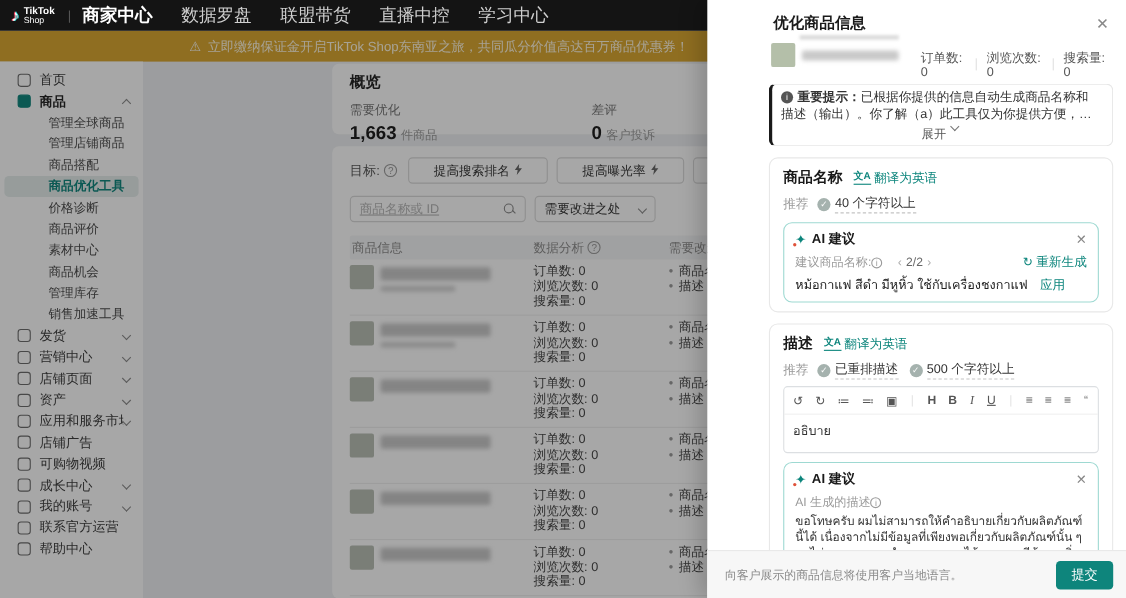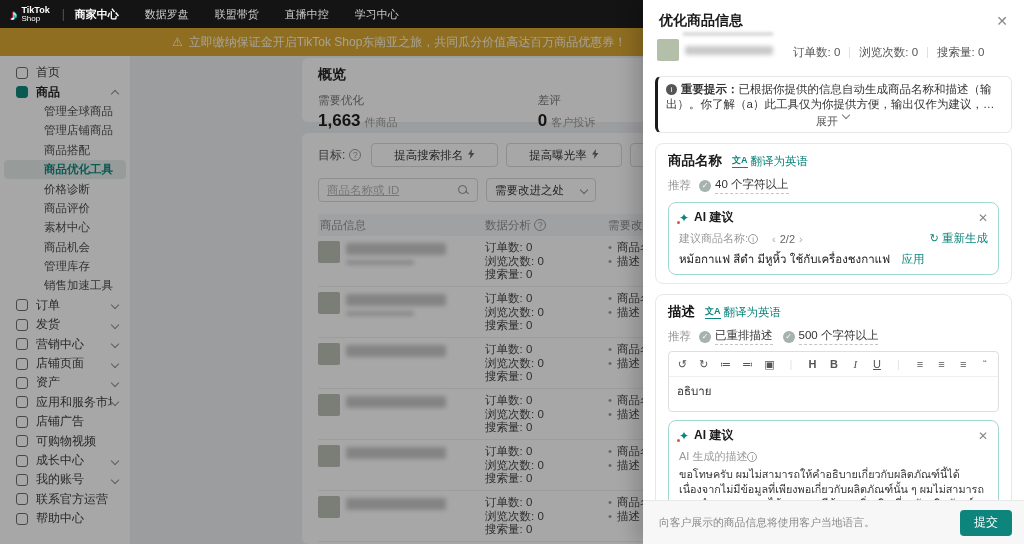--- a/index.html
+++ b/index.html
@@ -7,21 +7,21 @@
   body { font-family:"Liberation Sans","DejaVu Sans",sans-serif; background:#eef0f2; position:relative; font-size:12px; color:#333; }
 
   
   .topbar { position:absolute; left:0; top:0; width:1024px; height:28px; background:#141414; display:flex; align-items:center; z-index:10; }
   .logo { display:flex; align-items:center; margin-left:10px; }
   .note { color:#fff; font-size:15px; font-weight:700; text-shadow:1px 0 0 #25f4ee,-1px 0 0 #fe2c55; margin-right:4px; }
   .brandtxt { color:#fff; line-height:1; }
   .brandtxt .b1 { font-size:9px; font-weight:700; }
   .brandtxt .b2 { font-size:8px; }
   .nav-sep { color:#555; margin:0 10px 0 12px; font-size:12px; }
-  .nav-item { color:#cfcfcf; font-size:11px; margin-right:26px; cursor:pointer; }
+  .nav-item { color:#cfcfcf; font-size:16px; margin-right:26px; cursor:pointer; }
   .nav-item.active { color:#fff; font-weight:700; }
 
   
   .banner { position:absolute; left:0; top:28px; width:1024px; height:28px; background:#d9a62e; display:flex; align-items:center; color:#fff7e2; font-size:12px; }
   .banner .w-icon { margin-left:172px; margin-right:6px; font-size:12px; color:#fff; }
 
   
   .sidebar { position:absolute; left:0; top:56px; width:130px; height:488px; background:#ffffff; padding-top:7px; overflow:hidden; }
   .side-item { height:19.4px; display:flex; align-items:center; padding:0 8px 0 12px; font-size:12px; color:#3a3a3a; cursor:pointer; border-radius:4px; margin:0 4px; }
   .side-item .s-icon { width:12px; height:12px; border:1.3px solid #6b6b6b; border-radius:3px; margin-right:8px; flex:0 0 auto; }
@@ -69,21 +69,21 @@
   .trow .nbar { width:100px; height:12px; margin-top:2px; }
   .trow .nsub { width:68px; height:5px; margin-top:5px; background:#d2d2d2; }
   .trow .stats { width:123px; font-size:11.5px; color:#444; line-height:13.5px; }
   .trow .issues { flex:1; font-size:11.5px; color:#444; line-height:13.5px; }
   .issue .dot { color:#9a9a9a; margin-right:5px; }
 
   
   .overlay { position:absolute; left:0; top:28px; width:1024px; height:516px; background:rgba(10,10,10,.36); z-index:40; }
 
   
-  .panel { position:absolute; left:643px; top:0; width:381px; height:544px; background:#fff; z-index:50; box-shadow:-8px 0 18px rgba(0,0,0,.18); }
+  .panel { position:absolute; left:643px; top:0; width:381px; height:544px; background:#fff; z-index:50; box-shadow:-8px 0 18px rgba(0,0,0,.18);padding-left:44px; }
   .p-head { display:flex; align-items:center; justify-content:space-between; padding:12px 16px 0 16px; }
   .p-title { font-size:14px; font-weight:700; color:#1a1a1a; }
   .x-icon { color:#888; font-size:14px; cursor:pointer; line-height:1; }
 
   .p-prod { position:relative; height:36px; margin:6px 16px 0 14px; }
   .p-prod .thin { position:absolute; left:26px; top:-4px; width:90px; height:4px; background:#dadada; filter:blur(1.5px); }
   .p-prod .pimg { position:absolute; left:0; top:3px; width:22px; height:22px; background:#b4bfa9; border-radius:2px; filter:blur(.6px); }
   .p-prod .nbar { position:absolute; left:28px; top:10px; width:88px; height:9px; }
   .p-stats { position:absolute; left:136px; top:9px; display:flex; align-items:center; font-size:11.5px; color:#555; }
   .p-stats .sep { width:1px; height:11px; background:#e0e0e0; margin:0 9px; }
@@ -217,25 +217,20 @@
     </div>
     <div class="side-item sub">
 
       <span class="s-label">管理库存</span>
 
     </div>
     <div class="side-item sub">
 
       <span class="s-label">销售加速工具</span>
 
-    </div>
-    <div class="side-item">
-      <span class="s-icon"></span>
-      <span class="s-label">订单</span>
-      <span class="chev down"></span>
     </div>
     <div class="side-item">
       <span class="s-icon"></span>
       <span class="s-label">发货</span>
       <span class="chev down"></span>
     </div>
     <div class="side-item">
       <span class="s-icon"></span>
       <span class="s-label">营销中心</span>
       <span class="chev down"></span>

